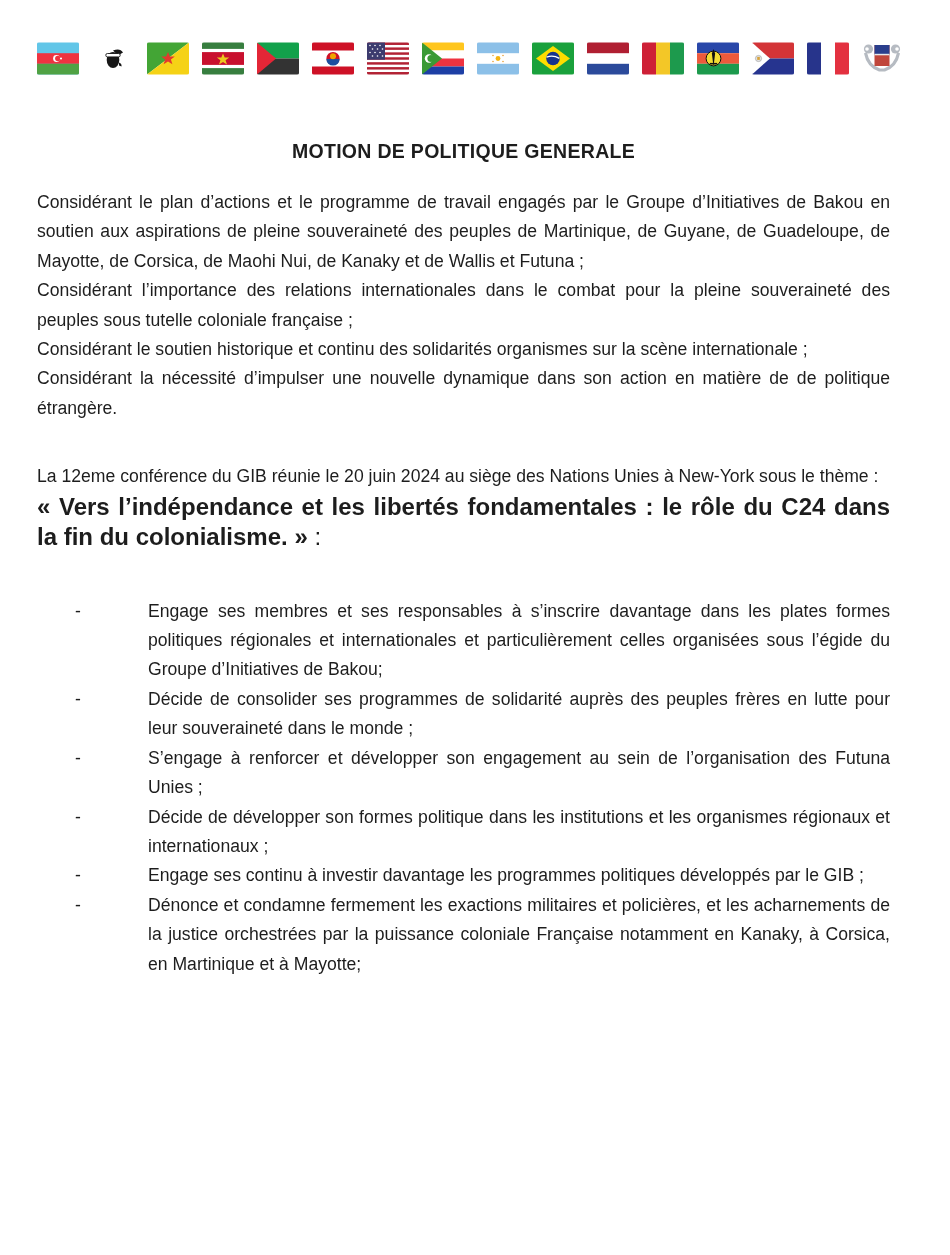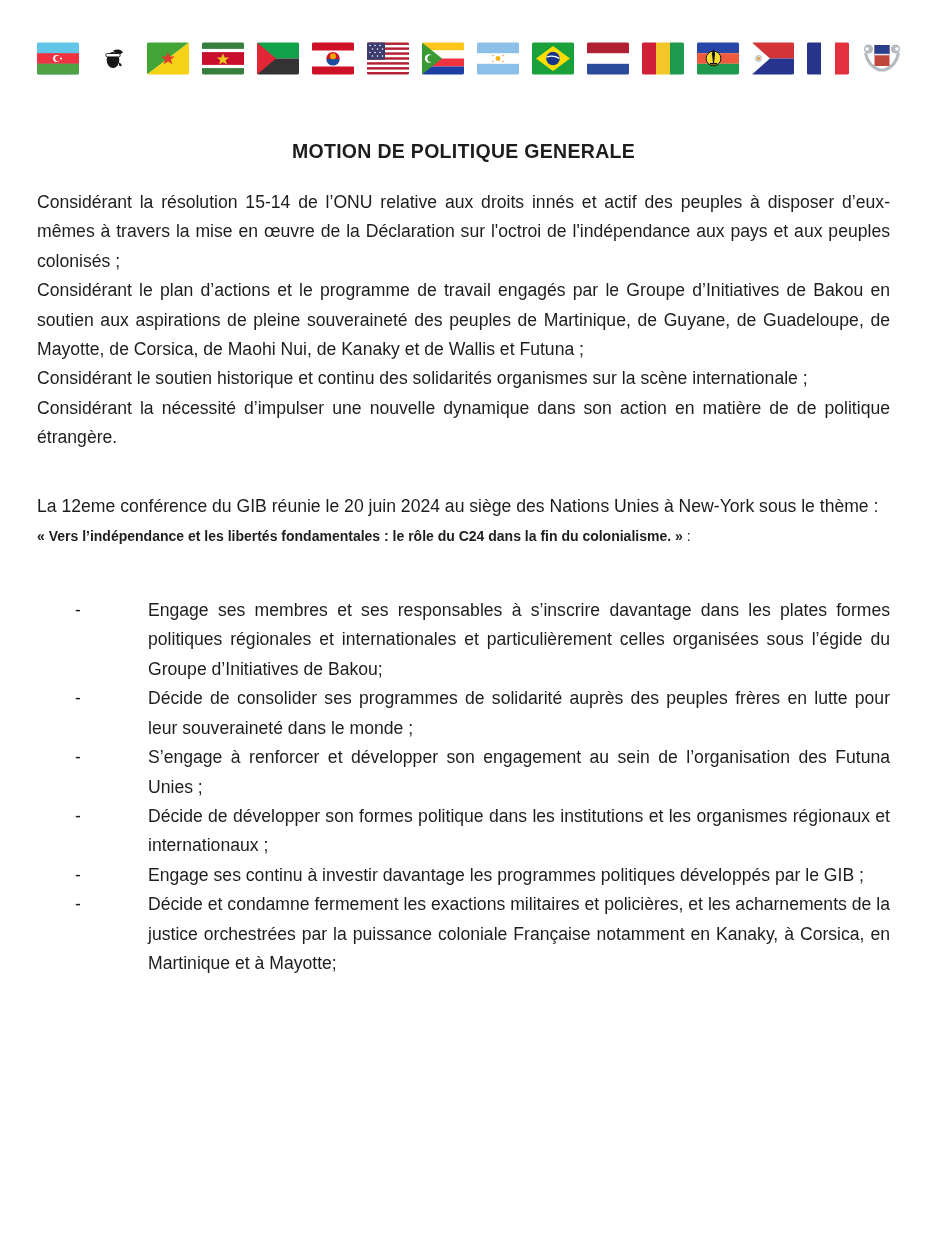--- a/index.html
+++ b/index.html
@@ -26,21 +26,21 @@
     margin-top:64px;
     line-height:22px;
   }
 
   
   .bodytext{font-size:17.6px;line-height:29.4px;text-align:justify;}
   .considerants{margin-top:26px;}
   .considerants p{margin:0;}
   .intro{margin-top:39px;}
   .intro p{margin:0;}
-  .theme{margin:0;font-weight:700;font-size:14px;line-height:30px;text-align:justify;}
+  .theme{margin:0;font-weight:700;font-size:24px;line-height:30px;text-align:justify;}
   .theme .suffix{font-weight:400;}
 
   
   .bullets{margin-top:45px;}
   .bullet{display:flex;padding-left:38px;}
   .bullet .dash{flex:0 0 30px;}
   .bullet .txt{flex:1;text-align:justify;margin-left:43px;}
 </style>
 </head>
 <body>
@@ -212,22 +212,22 @@
           <rect x="12.5" y="5" width="15" height="21" fill="#c0463b"></rect>
           <rect x="12.5" y="5" width="15" height="9.5" fill="#2a3e8c"></rect>
           <rect x="12.5" y="13.8" width="15" height="1.5" fill="#e8e8e8"></rect>
         </svg>
       </span>
     </div>
 
   <div class="doc-title">MOTION DE POLITIQUE GENERALE</div>
 
   <div class="bodytext considerants">
-    <p>Considérant la résolution 15-14 de l’ONU relative aux droits innés et actif des peuples à disposer d’eux-mêmes à travers la mise en œuvre de la Déclaration sur l'octroi de l'indépendance aux pays et aux peuples colonisés ;</p>
     <p>Considérant le plan d’actions et le programme de travail engagés par le Groupe d’Initiatives de Bakou en soutien aux aspirations de pleine souveraineté des peuples de Martinique, de Guyane, de Guadeloupe, de Mayotte, de Corsica, de Maohi Nui, de Kanaky et de Wallis et Futuna ;</p>
+    <p>Considérant l’importance des relations internationales dans le combat pour la pleine souveraineté des peuples sous tutelle coloniale française ;</p>
     <p>Considérant le soutien historique et continu des solidarités organismes sur la scène internationale ;</p>
     <p>Considérant la nécessité d’impulser une nouvelle dynamique dans son action en matière de de politique étrangère.</p>
   </div>
 
   <div class="bodytext intro">
     <p>La 12eme conférence du GIB réunie le 20 juin 2024 au siège des Nations Unies à New-York sous le thème :</p>
     <p class="theme"><span>« Vers l’indépendance et les libertés fondamentales : le rôle du C24 dans la fin du colonialisme. »</span><span class="suffix"> :</span></p>
   </div>
 
   <div class="bodytext bullets">
@@ -246,17 +246,17 @@
     <div class="bullet">
       <span class="dash">-</span>
       <span class="txt">Décide de développer son formes politique dans les institutions et les organismes régionaux et internationaux ;</span>
     </div>
     <div class="bullet">
       <span class="dash">-</span>
       <span class="txt">Engage ses continu à investir davantage les programmes politiques développés par le GIB ;</span>
     </div>
     <div class="bullet">
       <span class="dash">-</span>
-      <span class="txt">Décide et condamne fermement les exactions militaires et policières, et les acharnements de la justice orchestrées par la puissance coloniale Française notamment en Kanaky, à Corsica, en Martinique et à Mayotte;</span>
+      <span class="txt">Dénonce et condamne fermement les exactions militaires et policières, et les acharnements de la justice orchestrées par la puissance coloniale Française notamment en Kanaky, à Corsica, en Martinique et à Mayotte;</span>
     </div>
   </div>
 
 </div>
 
 </body></html>

